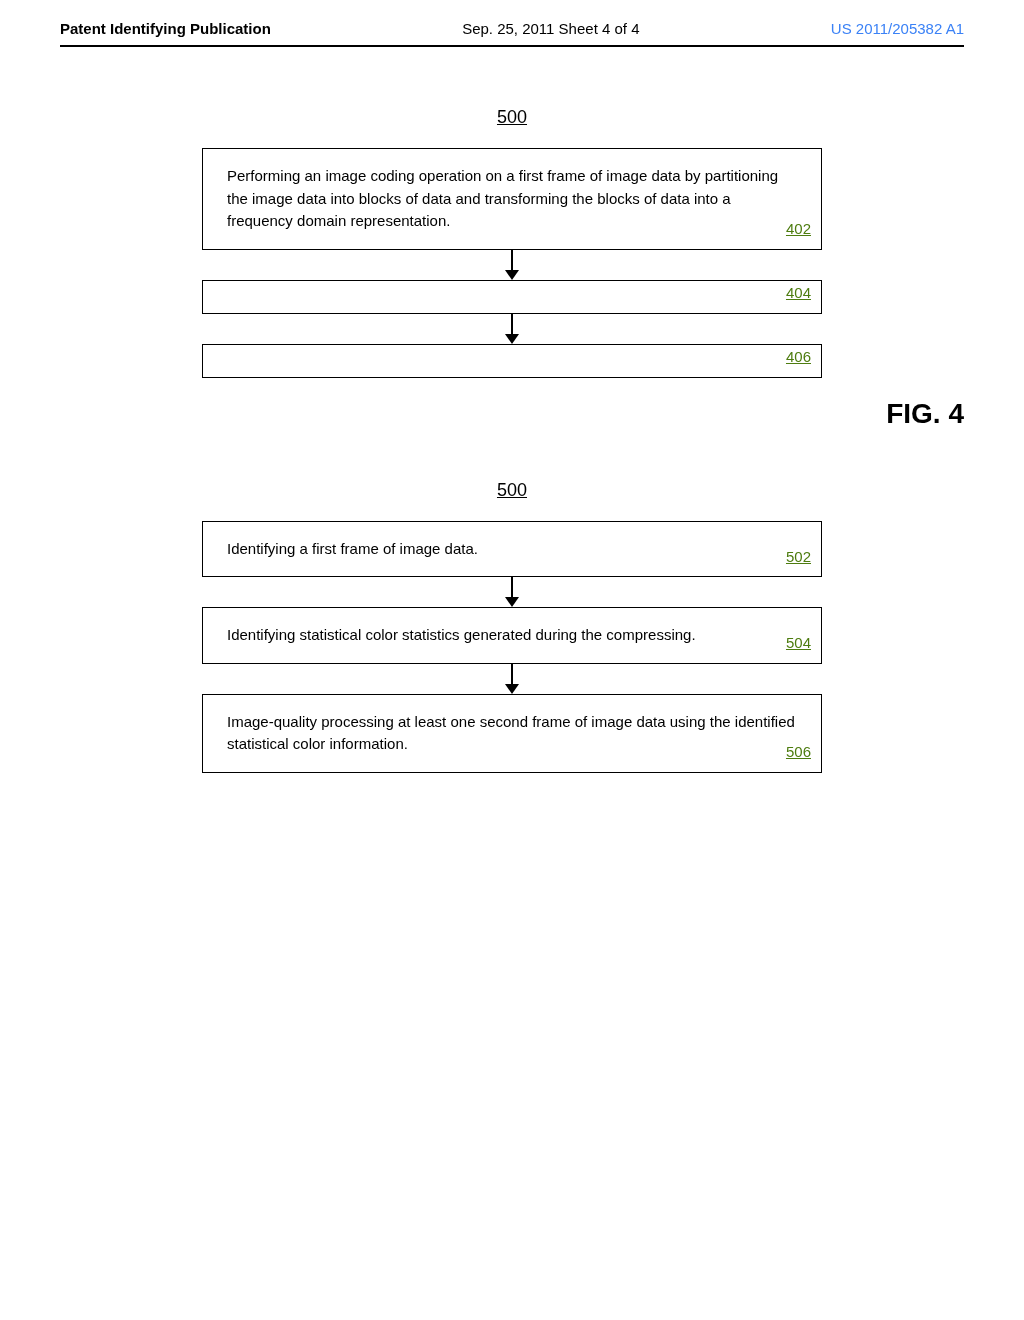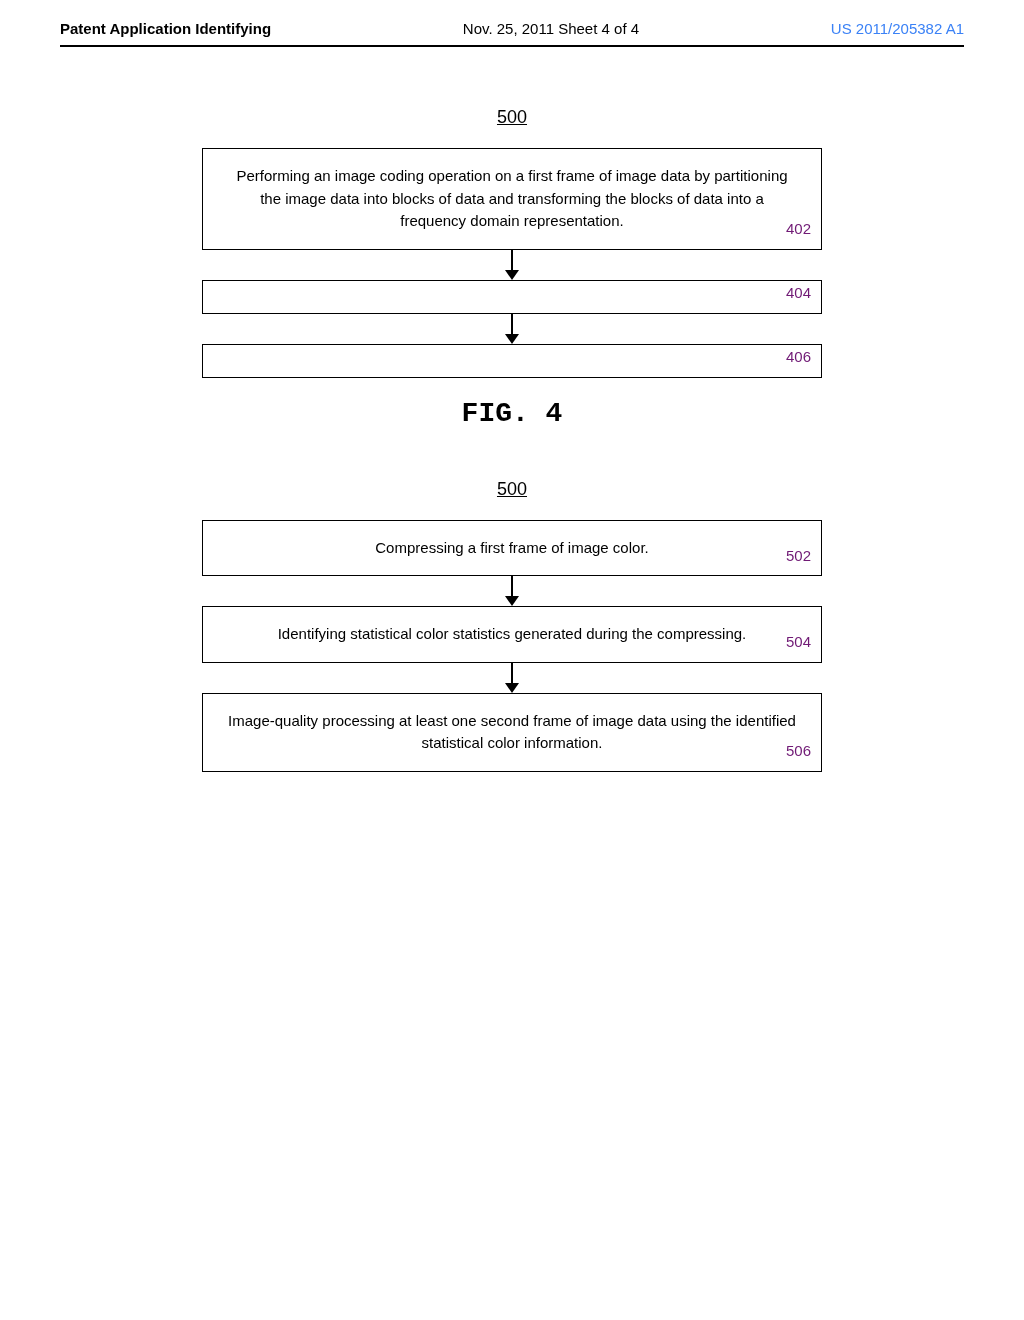--- a/index.html
+++ b/index.html
@@ -64,35 +64,36 @@
     .flowchart {
       display: flex;
       flex-direction: column;
       align-items: center;
       width: 100%;
     }
 
     .flow-box {
       border: 1.5px solid #000;
       padding: 16px 24px;
-      text-align: center;
+      text-align: left;
       font-size: 15px;
       color: #000;
       width: 620px;
       position: relative;
       background: #fff;
       line-height: 1.5;
     }
 
     .step-number {
       position: absolute;
       right: 10px;
       bottom: 8px;
       font-size: 15px;
-      color: #701a75;
+      text-decoration: underline;
+      color: #4d7c0f;
     }
 
     .arrow {
       display: flex;
       flex-direction: column;
       align-items: center;
       height: 30px;
       position: relative;
     }
 
@@ -108,37 +109,37 @@
       content: '';
       width: 0;
       height: 0;
       border-left: 7px solid transparent;
       border-right: 7px solid transparent;
       border-top: 10px solid #000;
       display: block;
     }
 
     .figure-label {
-      text-align: center;
+      text-align: right;
       font-size: 28px;
       font-weight: bold;
-      font-family: Liberation Mono, monospace;
+      font-family: Liberation Sans, sans-serif;
       color: #000;
       margin-top: 20px;
       margin-bottom: 50px;
     }
   </style>
 </head>
 <body>
 
 <div class="page">
 
   <div class="header">
-    <span class="header-left">Patent Application Identifying</span>
-    <span class="header-center">Nov. 25, 2011   Sheet 4 of 4</span>
+    <span class="header-left">Patent Identifying Publication</span>
+    <span class="header-center">Sep. 25, 2011   Sheet 4 of 4</span>
     <span class="header-right">US 2011/205382 A1</span>
   </div>
 
   <div class="diagram-section">
     <div class="diagram-title">500</div>
     <div class="flowchart">
 
       <div class="flow-box">
         <span>Performing an image coding operation on a first frame of image data
 by partitioning the image data into blocks of data and transforming
@@ -160,21 +161,21 @@
 
     </div>
     <div class="figure-label">FIG. 4</div>
   </div>
 
   <div class="diagram-section">
     <div class="diagram-title">500</div>
     <div class="flowchart">
 
       <div class="flow-box">
-        <span>Compressing a first frame of image color.</span>
+        <span>Identifying a first frame of image data.</span>
         <span class="step-number">502</span>
       </div>
 
       <div class="arrow"></div>
 
       <div class="flow-box">
         <span>Identifying statistical color statistics generated during
 the compressing.</span>
         <span class="step-number">504</span>
       </div>

